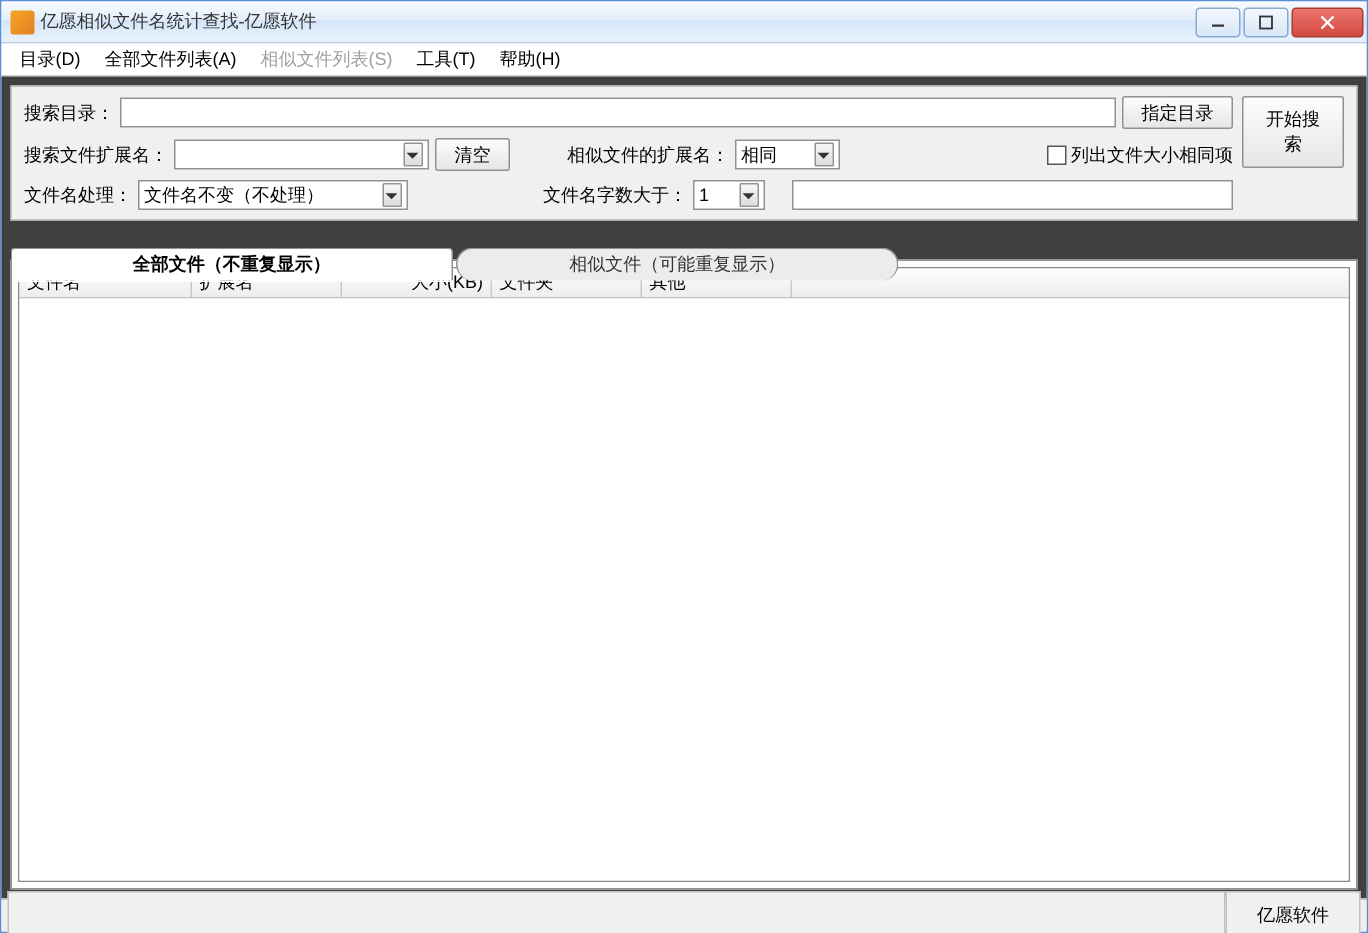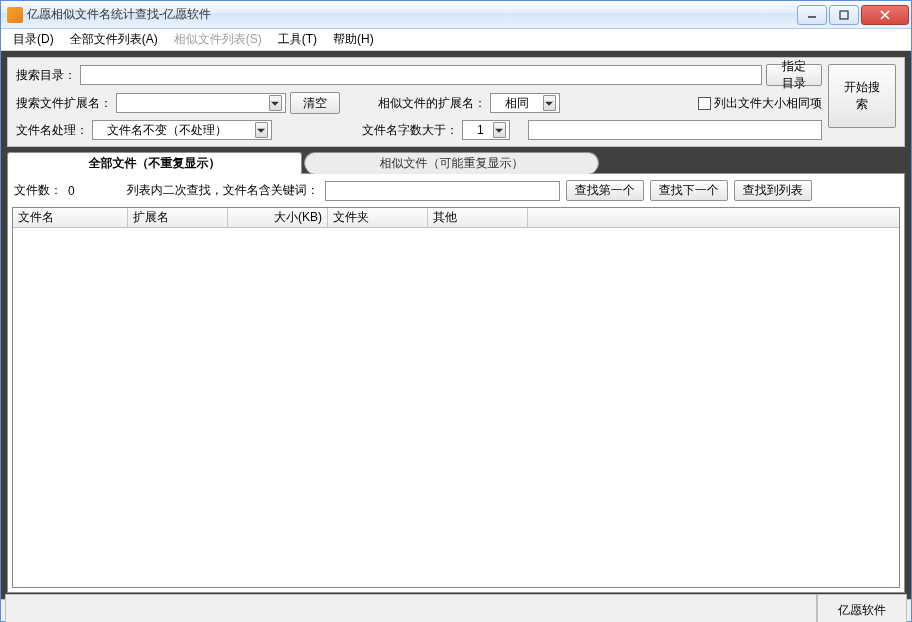--- a/index.html
+++ b/index.html
@@ -91,21 +91,21 @@
   gap: 4px;
 }
 .row:last-child { margin-bottom: 0; }
 .label { white-space: nowrap; }
 input[type=text], .combo, select {
   font-family: inherit;
   font-size: 12px;
   height: 20px;
   border: 1px solid #919191;
   background: #fff;
-  padding: 0 14px;
+  padding: 0 3px;
 }
 .combo {
   display: inline-flex;
   align-items: center;
   position: relative;
   padding-right: 18px;
 }
 .combo::after {
   content: "";
   position: absolute;
@@ -132,21 +132,21 @@
   background: linear-gradient(to bottom,#fdfdfd,#e6e6e6);
   border-radius: 2px;
   font-family: inherit;
   font-size: 12px;
   display: inline-flex;
   align-items: center;
   justify-content: center;
   cursor: default;
 }
 .btn.big {
-  height: 64px;
+  height: 48px;
   width: 68px;
 }
 .checkbox-wrap {
   display: inline-flex;
   align-items: center;
   gap: 3px;
 }
 .checkbox-box {
   width: 13px; height: 13px;
   border: 1px solid #555;
@@ -157,21 +157,21 @@
 .tabs-area {
   margin-top: 4px;
   flex: 1;
   display: flex;
   flex-direction: column;
   min-height: 0;
 }
 .tab-headers {
   display: flex;
   position: relative;
-  top: 1px;
+  top: 14px;
   z-index: 1;
 }
 .tab {
   width: 295px;
   height: 22px;
   border: 1px solid #919191;
   border-bottom: none;
   background: #f0f0f0;
   display: flex;
   align-items: center;
@@ -288,21 +288,21 @@
   </div>
 
   <div class="client">
 
     <div class="panel">
       <div class="top-panel-grid">
         <div class="top-left">
           <div class="row">
             <span class="label">搜索目录：</span>
             <input type="text" style="flex: 1 1 0%;" value="">
-            <button class="btn" style="width:56px">指定目录</button>
+            <button class="btn" style="width:74px">指定目录</button>
           </div>
           <div class="row">
             <span class="label">搜索文件扩展名：</span>
             <div class="combo" style="width:170px">
                 <span></span>
                 <span class="arrow"></span>
               </div>
             <button class="btn" style="width:50px">清空</button>
             <span style="width:30px"></span>
             <span class="label">相似文件的扩展名：</span>
@@ -339,30 +339,20 @@
     <div class="tabs-area">
       <div class="tab-headers">
         <div class="tab active">
             <span>全部文件（不重复显示）</span>
           </div>
         <div class="tab inactive">
             <span>相似文件（可能重复显示）</span>
           </div>
       </div>
       <div class="tab-body">
-        <div class="searchline">
-          <span class="label">文件数：</span>
-          <span>0</span>
-          <span style="width:40px"></span>
-          <span class="label">列表内二次查找，文件名含关键词：</span>
-          <input type="text" style="width: 235px;" value="">
-          <button class="btn">查找第一个</button>
-          <button class="btn">查找下一个</button>
-          <button class="btn">查找到列表</button>
-        </div>
         <div class="listview">
           <div class="lv-header">
             <div class="lv-col" style="width:115px">文件名</div>
             <div class="lv-col" style="width:100px">扩展名</div>
             <div class="lv-col" style="width:100px;justify-content:flex-end">大小(KB)</div>
             <div class="lv-col" style="width:100px">文件夹</div>
             <div class="lv-col" style="width:100px">其他</div>
             <div class="lv-col" style="flex:1;border-right:none"></div>
           </div>
           <div class="lv-body"></div>

